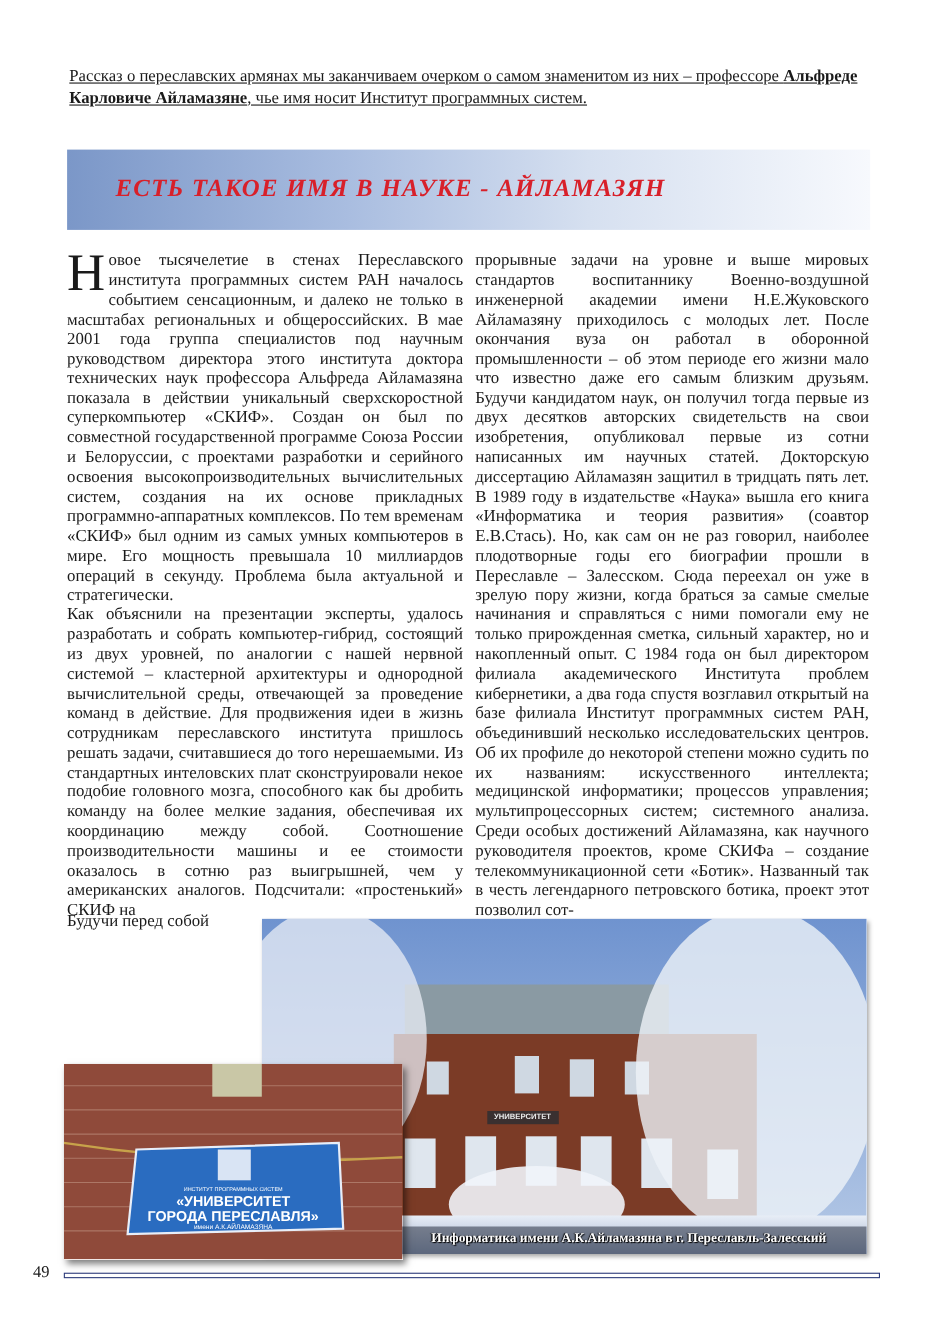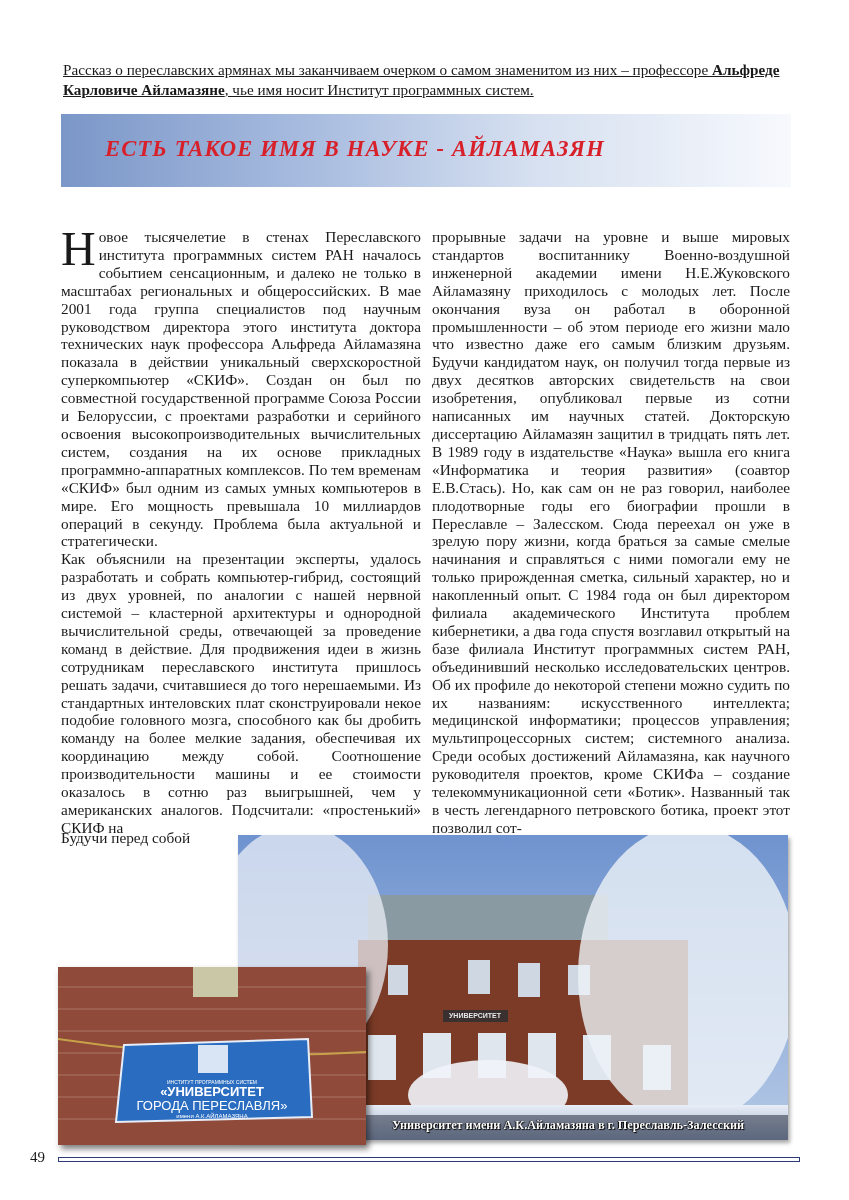--- a/index.html
+++ b/index.html
@@ -1,20 +1,20 @@
 <!DOCTYPE html>
 <html><head>
 <meta charset="utf-8">
 <style>
   html, body { margin:0; padding:0; }
   body { width:849px; height:1200px; background:#ffffff; position:relative; overflow:hidden;
          font-family:"Liberation Serif", "DejaVu Serif", serif; color:#1a1a1a; }
   .intro { position:absolute; left:63px; top:60px; width:735px; font-size:15.2px; line-height:20px;text-decoration:underline; }
   .intro b { font-weight:bold; }
-  .banner { position:absolute; left:61px; top:114px; width:730px; height:73px;
+  .banner { position:absolute; left:61px; top:136px; width:730px; height:73px;
             background:linear-gradient(90deg,#7b97c8 0%,#a9bde0 35%,#d6e0f0 65%,#f7f9fd 100%); }
   .banner-title { position:absolute; left:44px; top:22px; font-family:"Liberation Serif", serif;
                   font-style:italic; font-weight:bold; color:#d8202a; font-size:22.5px; letter-spacing:1.2px; }
   .col { position:absolute; font-size:15.3px; line-height:17.9px; text-align:justify; hyphens:manual; }
   .col p { margin:0; }
   .col-left { left:61px; top:228px; width:360px; }
   .col-right { left:432px; top:228px; width:358px; }
   .dropcap { float:left; font-size:48px; line-height:38px; margin:2px 3px 0 0; font-weight:normal; }
   .col-left-bottom { position:absolute; left:61px; top:829px; width:172px; font-size:15.3px; line-height:17.9px; text-align:justify; }
   .col-left-bottom p { margin:0; }
@@ -100,21 +100,21 @@
         <line x1="0" y1="152" x2="308" y2="152"></line>
     </g>
     <rect x="135" y="0" width="45" height="30" fill="#c9c7a6"></rect>
     <path d="M0 72 Q150 95 308 85" stroke="#c7a24a" stroke-width="2" fill="none"></path>
     <polygon points="66,78 250,72 254,150 58,155" fill="#2a6cc0" stroke="#e8eef8" stroke-width="2"></polygon>
     <rect x="140" y="78" width="30" height="28" fill="#d9e4f4"></rect>
   </svg>
   <div style="position:absolute;left:0;top:112px;width:308px;text-align:center;color:#fff;font-family:'Liberation Sans',sans-serif;">
     <div style="font-size:5px;">ИНСТИТУТ ПРОГРАММНЫХ СИСТЕМ</div>
     <div style="font-size:13px;font-weight:bold;line-height:14px;">«УНИВЕРСИТЕТ</div>
-    <div style="font-size:13px;font-weight:normal;line-height:14px;">ГОРОДА ПЕРЕСЛАВЛЯ»</div>
+    <div style="font-size:13px;font-weight:bold;line-height:14px;">ГОРОДА ПЕРЕСЛАВЛЯ»</div>
     <div style="font-size:6px;">имени А.К.АЙЛАМАЗЯНА</div>
   </div>
 </div>
 
-<div class="caption">Университет имени А.К.Айламазяна в г. Переславль-Залесский</div>
+<div class="caption">Информатика имени А.К.Айламазяна в г. Переславль-Залесский</div>
 
 <div class="page-number">49</div>
 <div class="footer-rule"></div>
 
 </body></html>

